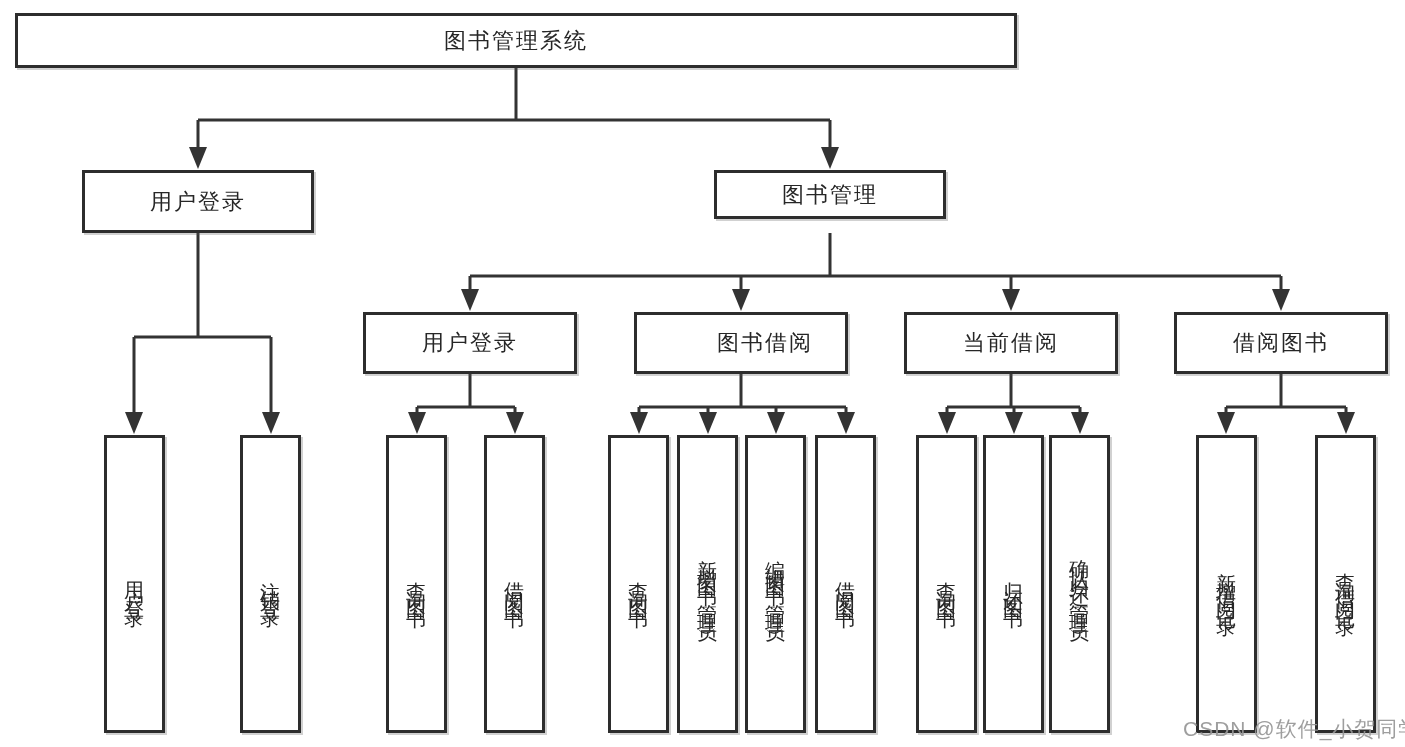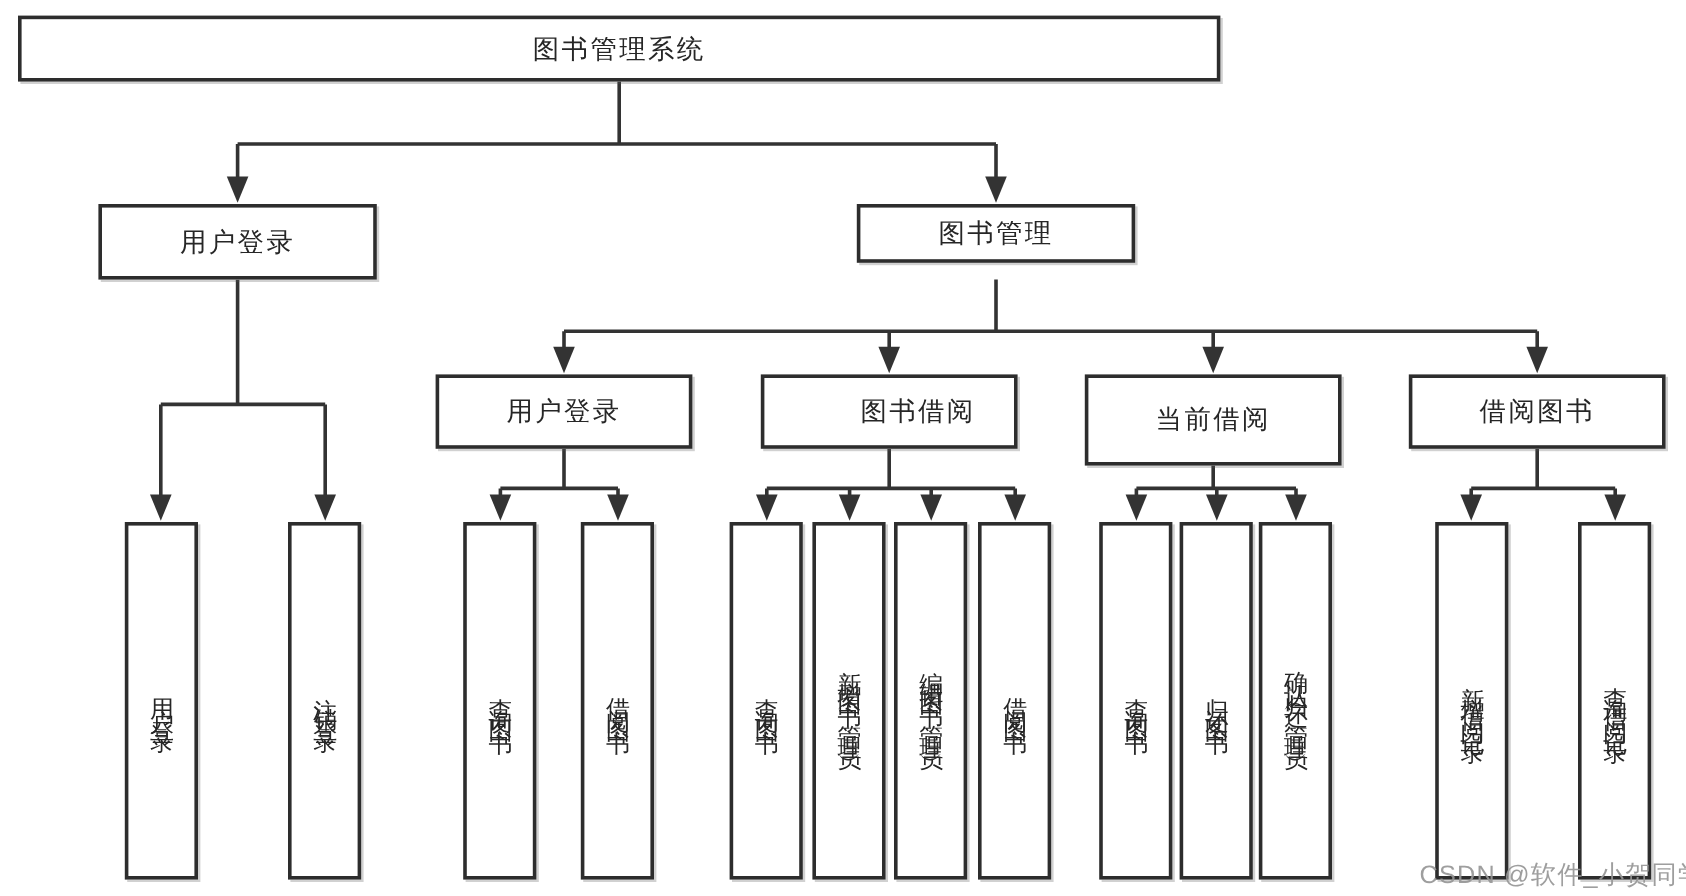--- a/index.html
+++ b/index.html
@@ -40,21 +40,21 @@
     font-size: 20px;
     letter-spacing: 9px;
     line-height: 1;
   }
   
   .n-root           { left: 15px;   top: 13px;  width: 1002px; height: 55px; }
   .n-user-login     { left: 82px;   top: 170px; width: 232px;  height: 63px; }
   .n-book-mgmt      { left: 714px;  top: 170px; width: 232px;  height: 49px; }
   .n-new-book-rec   { left: 363px;  top: 312px; width: 214px;  height: 62px; }
   .n-book-borrow    { left: 634px;  top: 312px; width: 214px;  height: 62px; padding-left: 48px; }
-  .n-current-borrow { left: 904px;  top: 312px; width: 214px;  height: 76px; font-family: Liberation Serif, serif; }
+  .n-current-borrow { left: 904px;  top: 312px; width: 214px;  height: 62px; font-family: Liberation Serif, serif; }
   .n-borrow-record  { left: 1174px; top: 312px; width: 214px;  height: 62px; }
   .leaf { top: 435px; width: 61px; height: 298px; }
   .n-a1 { left: 104px; }  .n-a2 { left: 240px; }
   .n-b1 { left: 386px; }  .n-b2 { left: 484px; }
   .n-c1 { left: 608px; }  .n-c2 { left: 677px; }  .n-c3 { left: 745px; }  .n-c4 { left: 815px; }
   .n-d1 { left: 916px; }  .n-d2 { left: 983px; }  .n-d3 { left: 1049px; }
   .n-e1 { left: 1196px; } .n-e2 { left: 1315px; }
   .watermark {
     position: absolute;
     left: 1183px;

